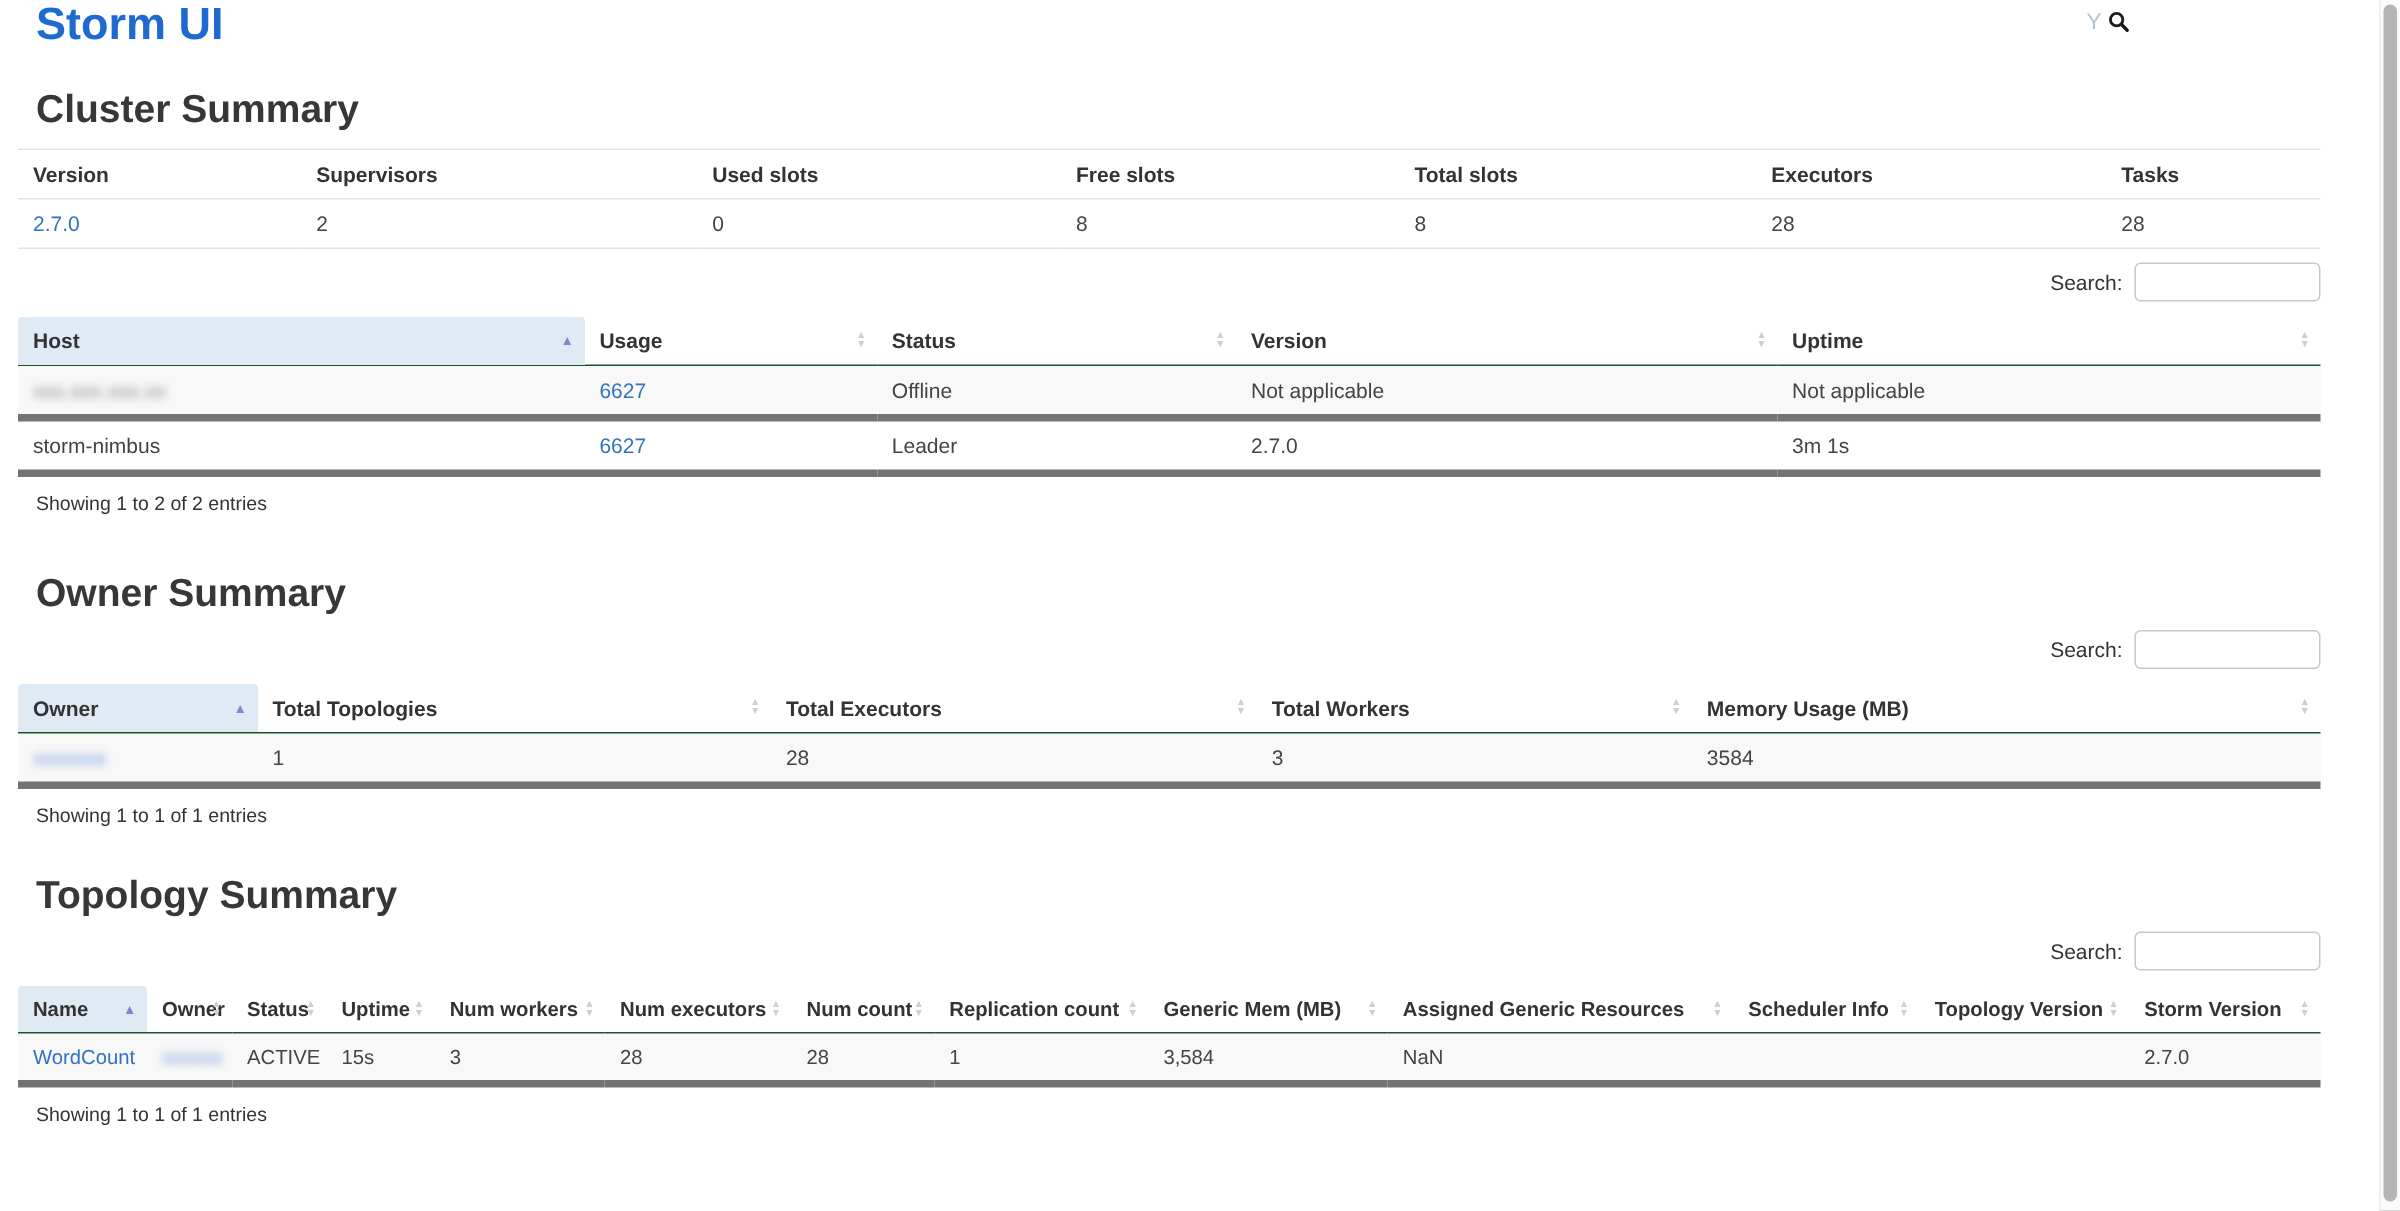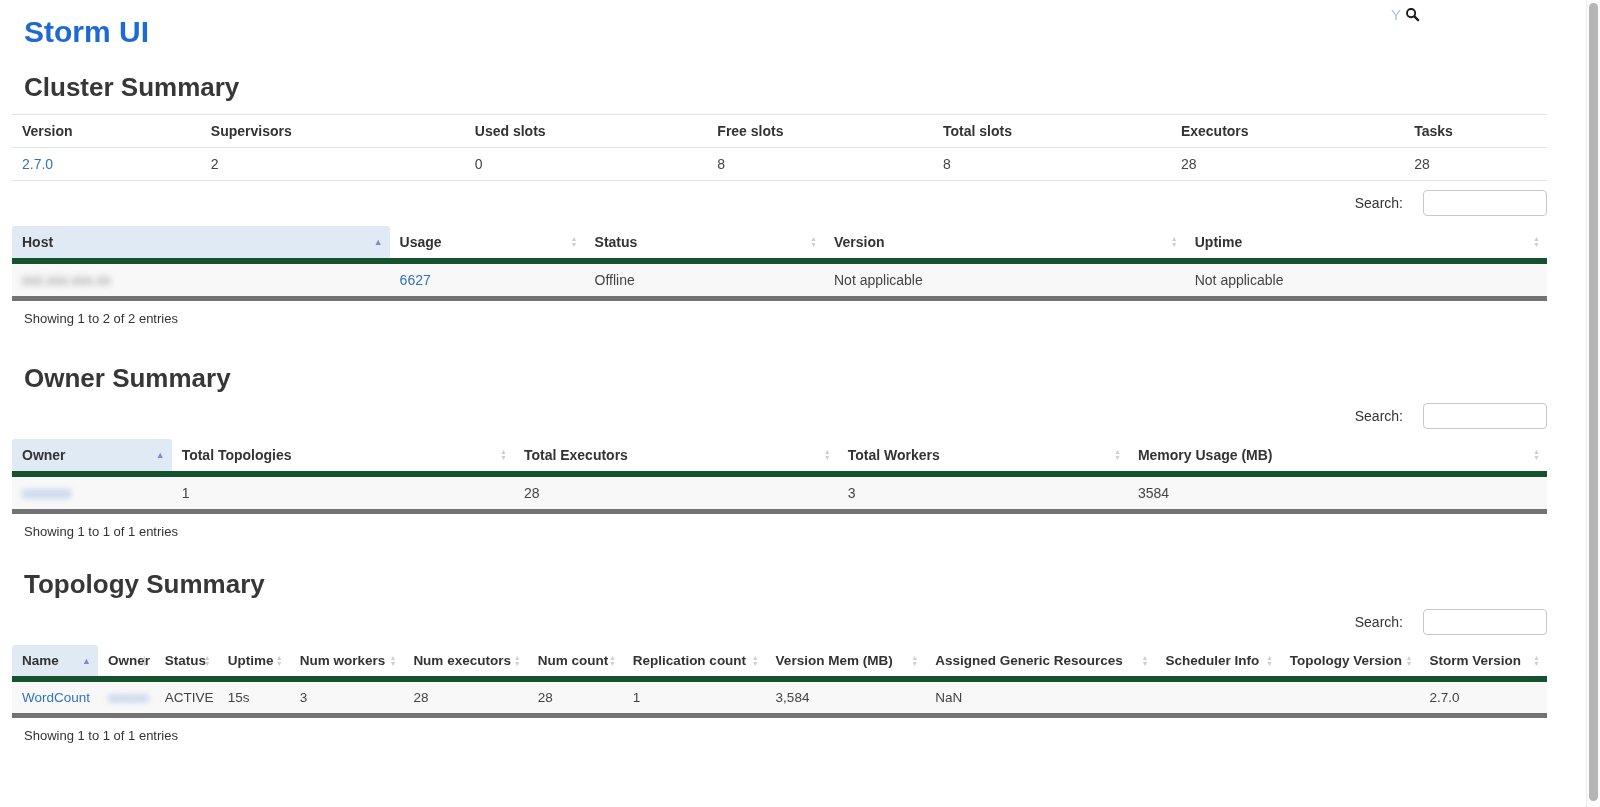--- a/index.html
+++ b/index.html
@@ -10,55 +10,55 @@
     color: #333;
   }
   .container { padding: 0 53px 0 12px; position: relative; }
 
   
   .topbar { position: absolute; top: 6px; right: 180px; display: flex; align-items: center; gap: 4px; }
   .funnel-glyph { color: #aac3de; font-size: 15px; font-weight: 400; }
   .magnifier { width: 15px; height: 15px; display: inline-block; }
 
   h1.app-title {
-    padding-top: 15px; margin-left: 12px;
+    margin-left: 12px;
     font-size: 30px; font-weight: bold; color: #1e6ad1; letter-spacing: 0;
   }
   h2.section-heading {
     margin-left: 12px; font-size: 26px; font-weight: bold; color: #373737;
   }
   .h-cluster  { margin-top: 23px; }
   .h-nimbus   { margin-top: 36px; }
   .h-owner    { margin-top: 37px; }
   .h-topology { margin-top: 30px; }
 
   
   .search-row {
     display: flex; justify-content: flex-end; align-items: center;
     margin: 9px 0 10px 0; font-size: 14px; color: #333;
   }
-  .search-row label { margin-right: 20px; }
+  .search-row label { margin-right: 8px; }
   .search-row input {
     width: 124px; height: 26px; border: 1px solid #c8c8c8; border-radius: 4px;
     font-size: 14px; padding: 2px 6px; outline: none;
   }
 
   
   table { width: 100%; border-collapse: collapse; table-layout: fixed; font-size: 14px; }
   th, td { text-align: left; padding: 8px 22px 8px 10px; white-space: nowrap; overflow: hidden; }
   th { font-weight: bold; color: #333; position: relative; }
   td { color: #444; }
 
   
   .cluster-table { margin-top: 11px; }
   .cluster-table thead th { border-top: 1px solid #e3e3e3; border-bottom: 1px solid #e3e3e3; }
   .cluster-table tbody td { border-bottom: 1px solid #e3e3e3; }
 
   
-  .data-table thead th { border-bottom: 6px solid #14532d; cursor: pointer; }
+  .data-table thead th { border-bottom: 1px solid #14532d; cursor: pointer; }
   .data-table tbody td { border-bottom: 5px solid #737373; }
   .data-table tbody tr.odd { background: #f8f8f8; }
   th.sorted-asc { background: #e0eaf4; border-radius: 3px 3px 0 0; }
 
   .sort-both {
     position: absolute; right: 7px; top: 50%; transform: translateY(-50%);
     display: flex; flex-direction: column; align-items: center;
     font-size: 7px; line-height: 6px; color: #cfcfcf;
   }
   .sort-asc-icon {
@@ -171,20 +171,27 @@
             </span></th>
       </tr>
     </thead>
     <tbody>
       <tr class="odd">
         <td><span class="redacted-gray">xxx.xxx.xxx.xx</span></td>
         <td><a class="link">6627</a></td>
         <td>Offline</td>
         <td>Not applicable</td>
         <td>Not applicable</td>
+      </tr>
+      <tr>
+        <td>storm-nimbus</td>
+        <td><a class="link">6627</a></td>
+        <td>Leader</td>
+        <td>2.7.0</td>
+        <td>3m 1s</td>
       </tr>
     </tbody>
   </table>
   <div class="info-text">Showing 1 to 2 of 2 entries</div>
 
   <h2 class="section-heading h-owner">Owner Summary</h2>
   <div class="search-row">
     <label>Search:</label>
     <input type="text" style="">
   </div>
@@ -274,21 +281,21 @@
               <span>▼</span>
             </span></th>
         <th><span>Num count</span><span class="sort-both">
               <span>▲</span>
               <span>▼</span>
             </span></th>
         <th><span>Replication count</span><span class="sort-both">
               <span>▲</span>
               <span>▼</span>
             </span></th>
-        <th><span>Version Mem (MB)</span><span class="sort-both">
+        <th><span>Generic Mem (MB)</span><span class="sort-both">
               <span>▲</span>
               <span>▼</span>
             </span></th>
         <th><span>Assigned Generic Resources</span><span class="sort-both">
               <span>▲</span>
               <span>▼</span>
             </span></th>
         <th><span>Scheduler Info</span><span class="sort-both">
               <span>▲</span>
               <span>▼</span>

